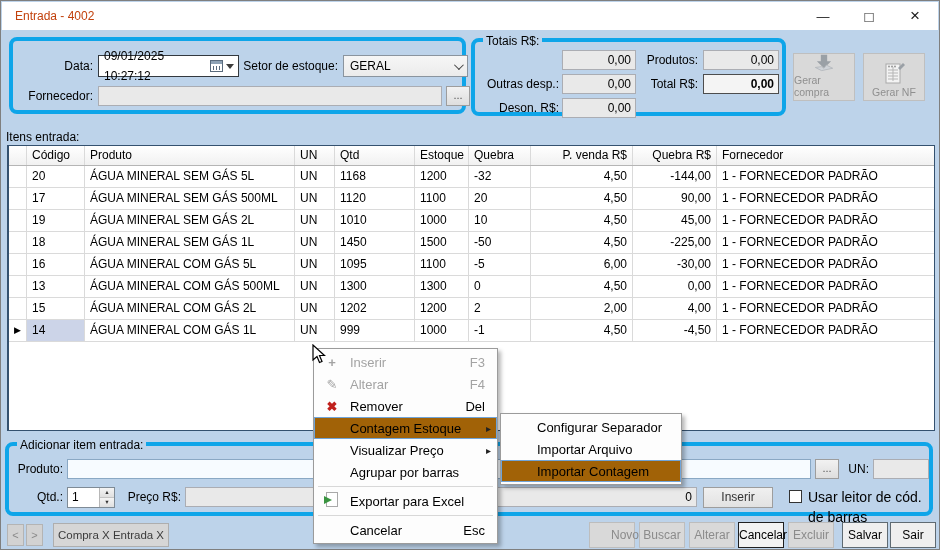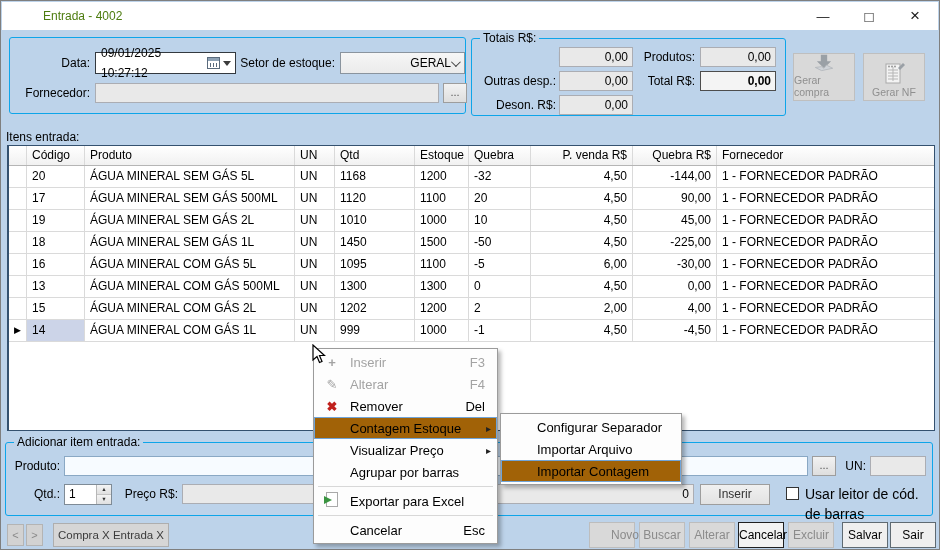--- a/index.html
+++ b/index.html
@@ -3,44 +3,44 @@
 <meta charset="utf-8">
 <style>
   * { box-sizing: border-box; margin: 0; padding: 0; }
   html,body { width:940px; height:550px; overflow:hidden; }
   body { font-family:"Liberation Sans", sans-serif; font-size:12px; color:#000; background:#9aa4ad; }
 
   .window { position:relative; width:940px; height:550px; background:#bdd3ea; border:1px solid #7f7f7f; }
 
   
   .titlebar { position:absolute; left:1px; top:1px; right:1px; height:28px; background:#ffffff; }
-  .title-text { position:absolute; left:13px; top:7px; font-size:12px; color:#4d7c0f;margin-left:28px; }
+  .title-text { position:absolute; left:13px; top:7px; font-size:12px; color:#c2410c; }
   .tb-btns { position:absolute; right:0; top:0; height:28px; display:flex; }
   .tb-btn { width:46px; height:28px; display:flex; align-items:center; justify-content:center; font-size:13px; color:#1a1a1a; cursor:default; }
 
   
-  .groupbox { position:absolute; border:1px solid #0ea5e9; border-radius:3px; }
+  .groupbox { position:absolute; border:4px solid #0ea5e9; border-radius:8px; }
   .gb-label { position:absolute; top:-8px; left:8px; background:#bdd3ea; padding:0 3px; font-size:12px; color:#000; }
 
   .lbl { position:absolute; height:20px; line-height:20px; color:#000; }
   .lbl.r { text-align:right; }
 
   .field { position:absolute; height:20px; line-height:18px; border:1px solid #abadb3; background:#e9e9e9; padding:0 4px; }
   .field.num { text-align:right; }
   .field.white { background:#ffffff; }
 
   .datepicker { position:absolute; left:85px; top:14px; width:141px; height:22px; background:#fff; border:1px solid #33393f; display:flex; align-items:center; padding-left:5px; }
   .dp-text { flex:1; line-height:20px; }
   .cal-icon { width:13px; height:12px; border:1px solid #5a6b7d; position:relative; margin-right:3px; background:#fff; }
   .cal-icon:before { content:""; position:absolute; left:0; top:0; right:0; height:3px; background:#8ea2b5; }
   .cal-icon:after { content:""; position:absolute; left:2px; top:5px; width:7px; height:4px;
       background:linear-gradient(90deg,#5a6b7d 1px,transparent 1px) 0 0/3px 2px; }
   .caret-down { width:0; height:0; border-left:4px solid transparent; border-right:4px solid transparent; border-top:5px solid #3c3c3c; margin-right:4px; }
 
-  .combo { position:absolute; height:22px; background:linear-gradient(#f6f6f6,#ebebeb); border:1px solid #8a949e; display:flex; align-items:center; padding:0 6px;text-align:right; }
+  .combo { position:absolute; height:22px; background:linear-gradient(#f6f6f6,#ebebeb); border:1px solid #8a949e; display:flex; align-items:center; padding:0 6px; }
   .combo-text { flex:1; line-height:20px; }
   .chev { width:7px; height:7px; border-right:1.6px solid #444; border-bottom:1.6px solid #444; transform:rotate(45deg) translateY(-2px); }
 
   .mini-btn { position:absolute; height:20px; background:linear-gradient(#f2f2f2,#dedede); border:1px solid #9d9d9d; text-align:center; line-height:17px; color:#555; font-size:11px; }
 
   .total-strong { font-weight:bold; border:1px solid #4d4d4d !important; background:#f4f4f4 !important; }
 
   .big-btn { position:absolute; width:62px; height:48px; background:#d9d9d9; border:1px solid #bfbfbf; display:flex; flex-direction:column; align-items:center; justify-content:flex-end; padding-bottom:2px; color:#8f8f8f; font-size:10.5px; }
   .big-btn svg { margin-bottom:1px; }
 

